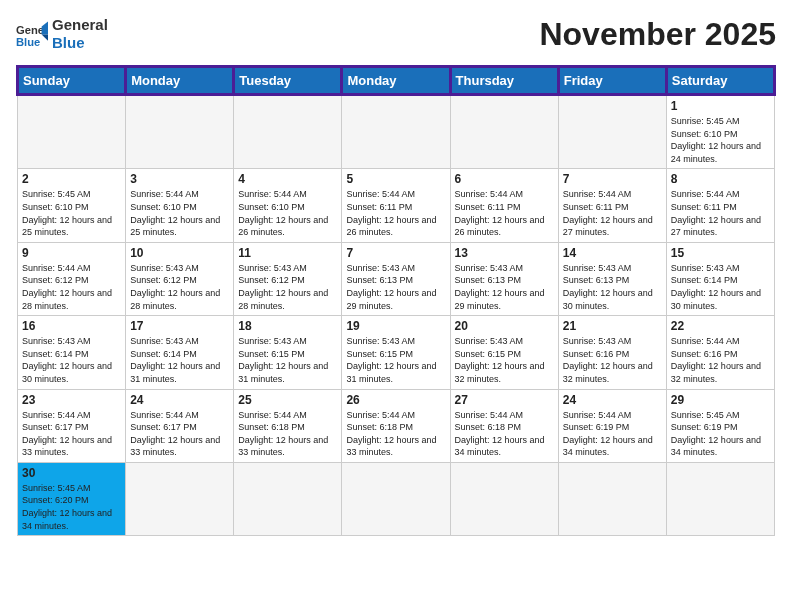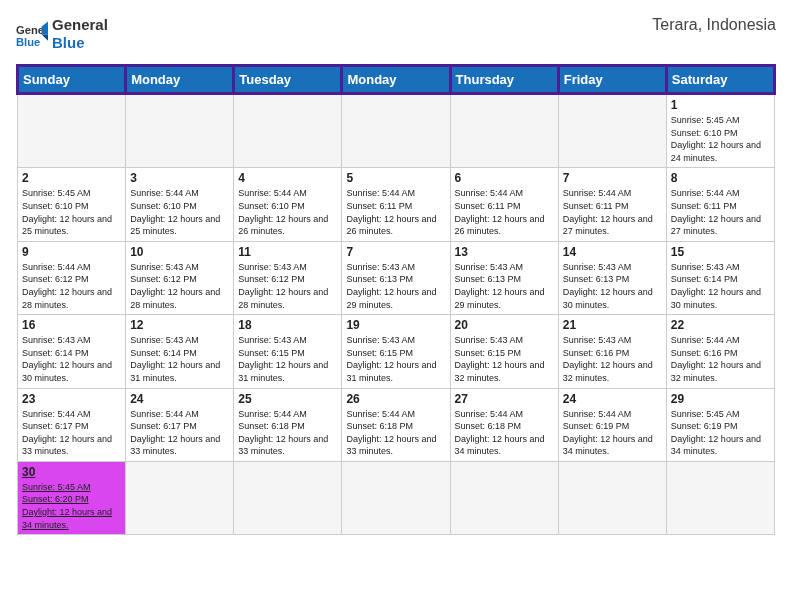--- a/index.html
+++ b/index.html
@@ -73,42 +73,41 @@
     }
     .day-info {
       font-size: 9px;
       line-height: 1.4;
       color: #222;
     }
     .last-row td {
       background: #f5f5f5;
     }
     .last-row td.has-data {
-      background: #d946ef;
-      text-decoration: underline;
+      background: #0ea5e9;
     }
   </style>
 </head>
 <body>
 
 <div class="header">
   <div class="logo">
     <svg class="logo-icon" viewBox="0 0 40 35">
       <text x="0" y="18" font-size="14" font-weight="bold" fill="#333" font-family="Arial">General</text>
       <text x="0" y="32" font-size="14" font-weight="bold" fill="#1a6fba" font-family="Arial">Blue</text>
       <polygon points="32,8 40,2 40,18 32,18" fill="#1a6fba"></polygon>
       <polygon points="32,18 40,18 40,26" fill="#0d4a8a"></polygon>
     </svg>
     <div style="display:flex;flex-direction:column;line-height:1.2">
       <span style="font-size:15px;font-weight:bold;color:#333;">General</span>
       <span style="font-size:15px;font-weight:bold;color:#1a6fba;">Blue</span>
     </div>
   </div>
   <div class="title-block">
-    <h2>Terara, Indonesia</h2>
+    <h1>November 2025</h1>
   </div>
 </div>
 
 <table class="calendar">
   <thead>
     <tr>
     <th>Sunday</th>
         <th>Monday</th>
         <th>Tuesday</th>
         <th>Monday</th>
@@ -221,21 +220,21 @@
         </td>
       </tr>
       <tr>
         <td>
           <span class="day-number">16</span>
           <div class="day-info" style="white-space: pre-line;">Sunrise: 5:43 AM
 Sunset: 6:14 PM
 Daylight: 12 hours and 30 minutes.</div>
         </td>
         <td>
-          <span class="day-number">12</span>
+          <span class="day-number">17</span>
           <div class="day-info" style="white-space: pre-line;">Sunrise: 5:43 AM
 Sunset: 6:14 PM
 Daylight: 12 hours and 31 minutes.</div>
         </td>
         <td>
           <span class="day-number">18</span>
           <div class="day-info" style="white-space: pre-line;">Sunrise: 5:43 AM
 Sunset: 6:15 PM
 Daylight: 12 hours and 31 minutes.</div>
         </td>

